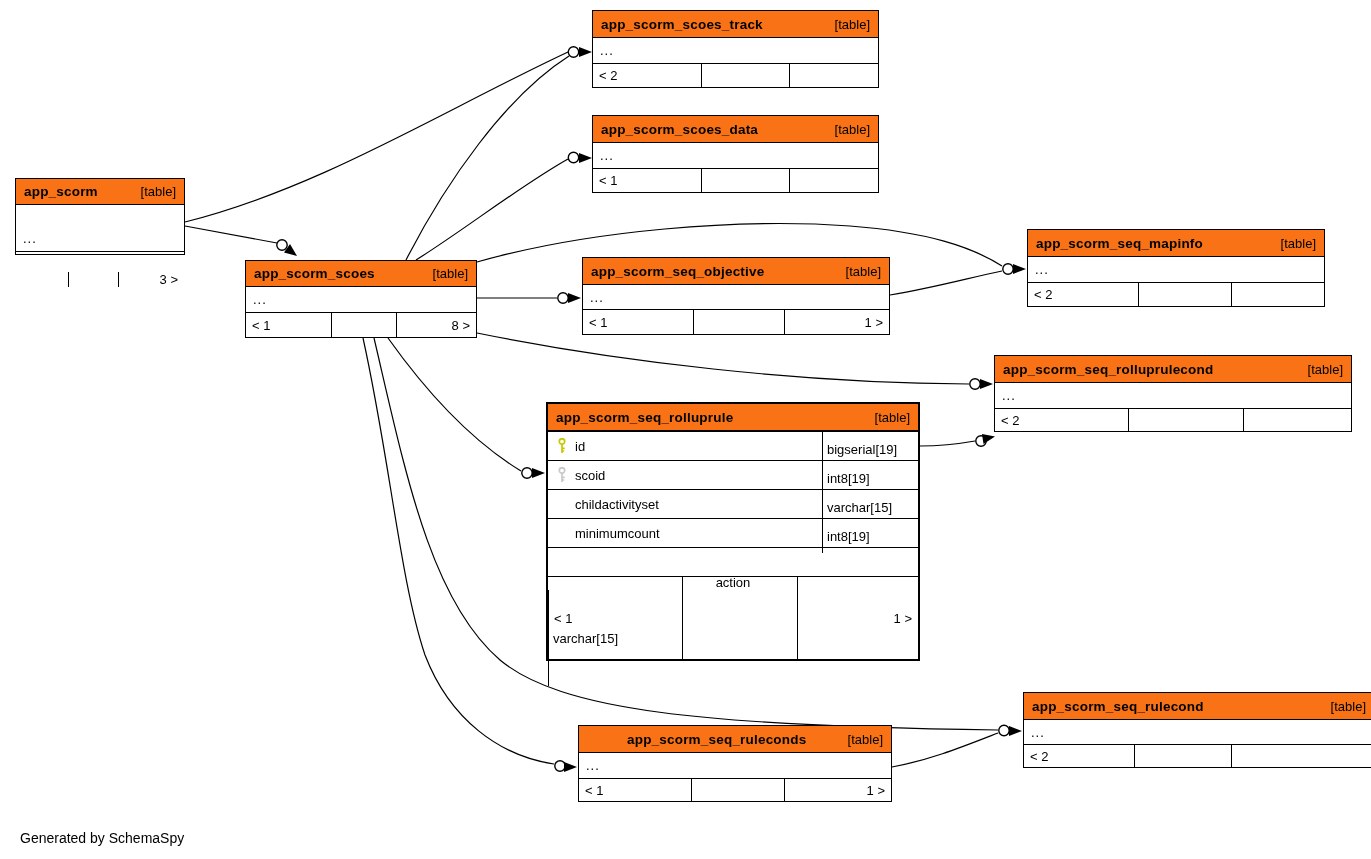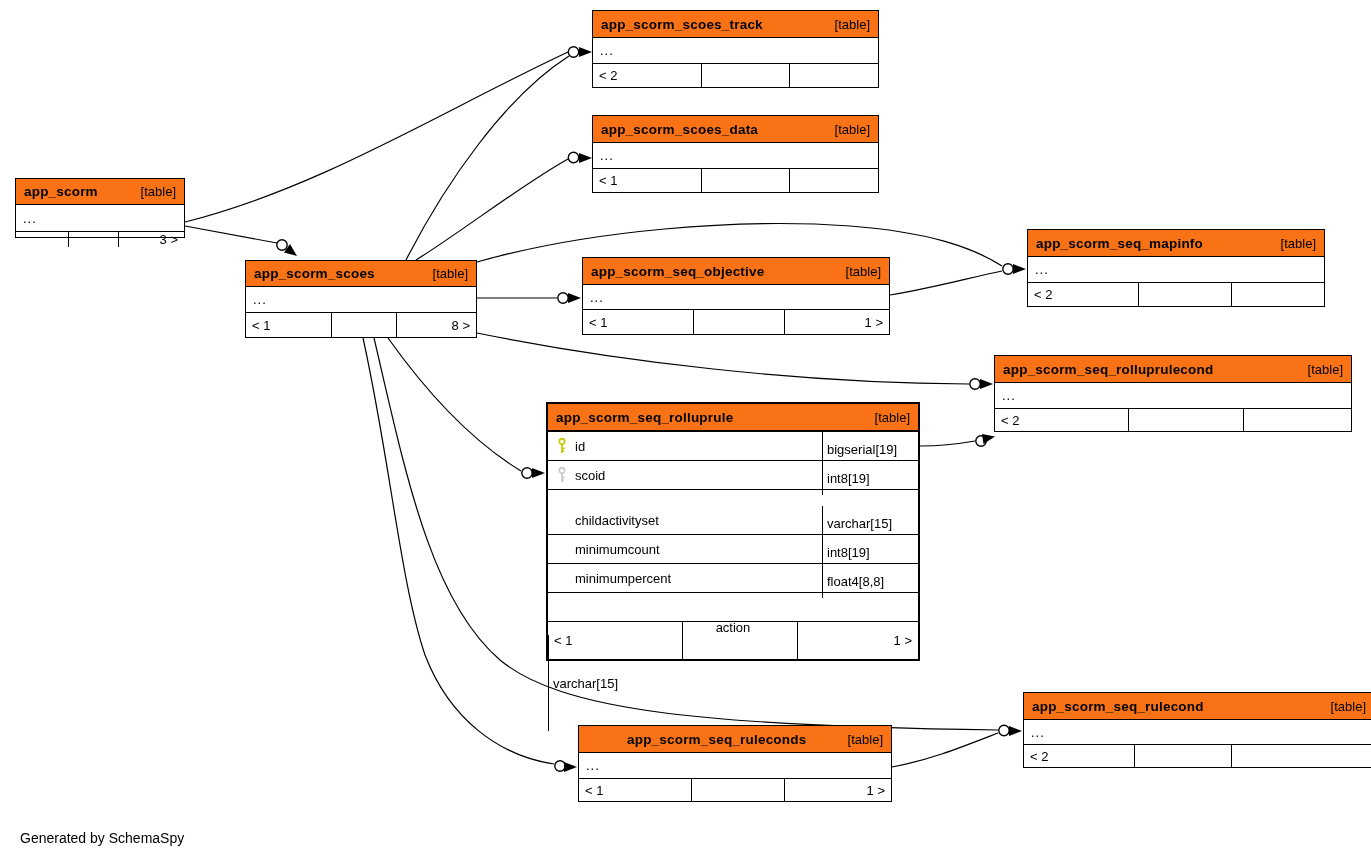--- a/index.html
+++ b/index.html
@@ -89,21 +89,21 @@
         <polygon points="995,436.5 982,434 983.5,444"></polygon>
       <circle cx="527" cy="473" r="5.2"></circle>
         <polygon points="545,473 532,468 532,478"></polygon>
       <circle cx="560" cy="766" r="5.2"></circle>
         <polygon points="577,767 564,762 564,772"></polygon>
       <circle cx="1004" cy="730.5" r="5.2"></circle>
         <polygon points="1022,731 1009,726 1009,736"></polygon>
     </g>
   </svg>
 
-  <div class="tnode" style="left:15px; top:178px; width:170px; height:60px;">
+  <div class="tnode" style="left:15px; top:178px; width:170px; height:77px;gap:20px;">
     <div class="thead" style="height:26px;">
       <span class="tname">app_scorm</span>
       <span class="ttag">[table]</span>
     </div>
     <div class="tdots" style="height:27px;">...</div>
     <div class="tfoot">
       <span class="fcell" style="width:52px;"></span>
       <span class="fcell" style="width:50px;"></span>
       <span class="fcell grow">3 &gt;</span>
     </div>
@@ -205,34 +205,29 @@
     <div class="crow" style="height:29px;">
       <span class="kcell kicon fk">
         <svg width="12" height="16" viewBox="0 0 12 16" fill="none">
             <circle cx="6" cy="3.5" r="2.7" stroke-width="1.7"></circle>
             <path d="M6 6.2 V15 M6 10.3 H8.7 M6 13 H8.2" stroke-width="1.7"></path>
           </svg>
       </span>
       <span class="cname">scoid</span>
       <span class="ctype">int8[19]</span>
     </div>
-    <div class="crow" style="height:29px;margin-top:16px;">
+    <div class="crow" style="height:29px;">
       <span class="kcell"></span>
       <span class="cname">childactivityset</span>
       <span class="ctype">varchar[15]</span>
     </div>
     <div class="crow" style="height:29px;">
       <span class="kcell"></span>
       <span class="cname">minimumcount</span>
       <span class="ctype">int8[19]</span>
-    </div>
-    <div class="crow" style="height:29px;">
-      <span class="kcell"></span>
-      <span class="cname">minimumpercent</span>
-      <span class="ctype">float4[8,8]</span>
     </div>
     <div class="crow" style="height:29px;flex-direction:column;">
       <span class="kcell"></span>
       <span class="cname">action</span>
       <span class="ctype">varchar[15]</span>
     </div>
     <div class="tfoot">
       <span class="fcell" style="width:134px;">&lt; 1</span>
       <span class="fcell" style="width:115px;"></span>
       <span class="fcell grow">1 &gt;</span>

